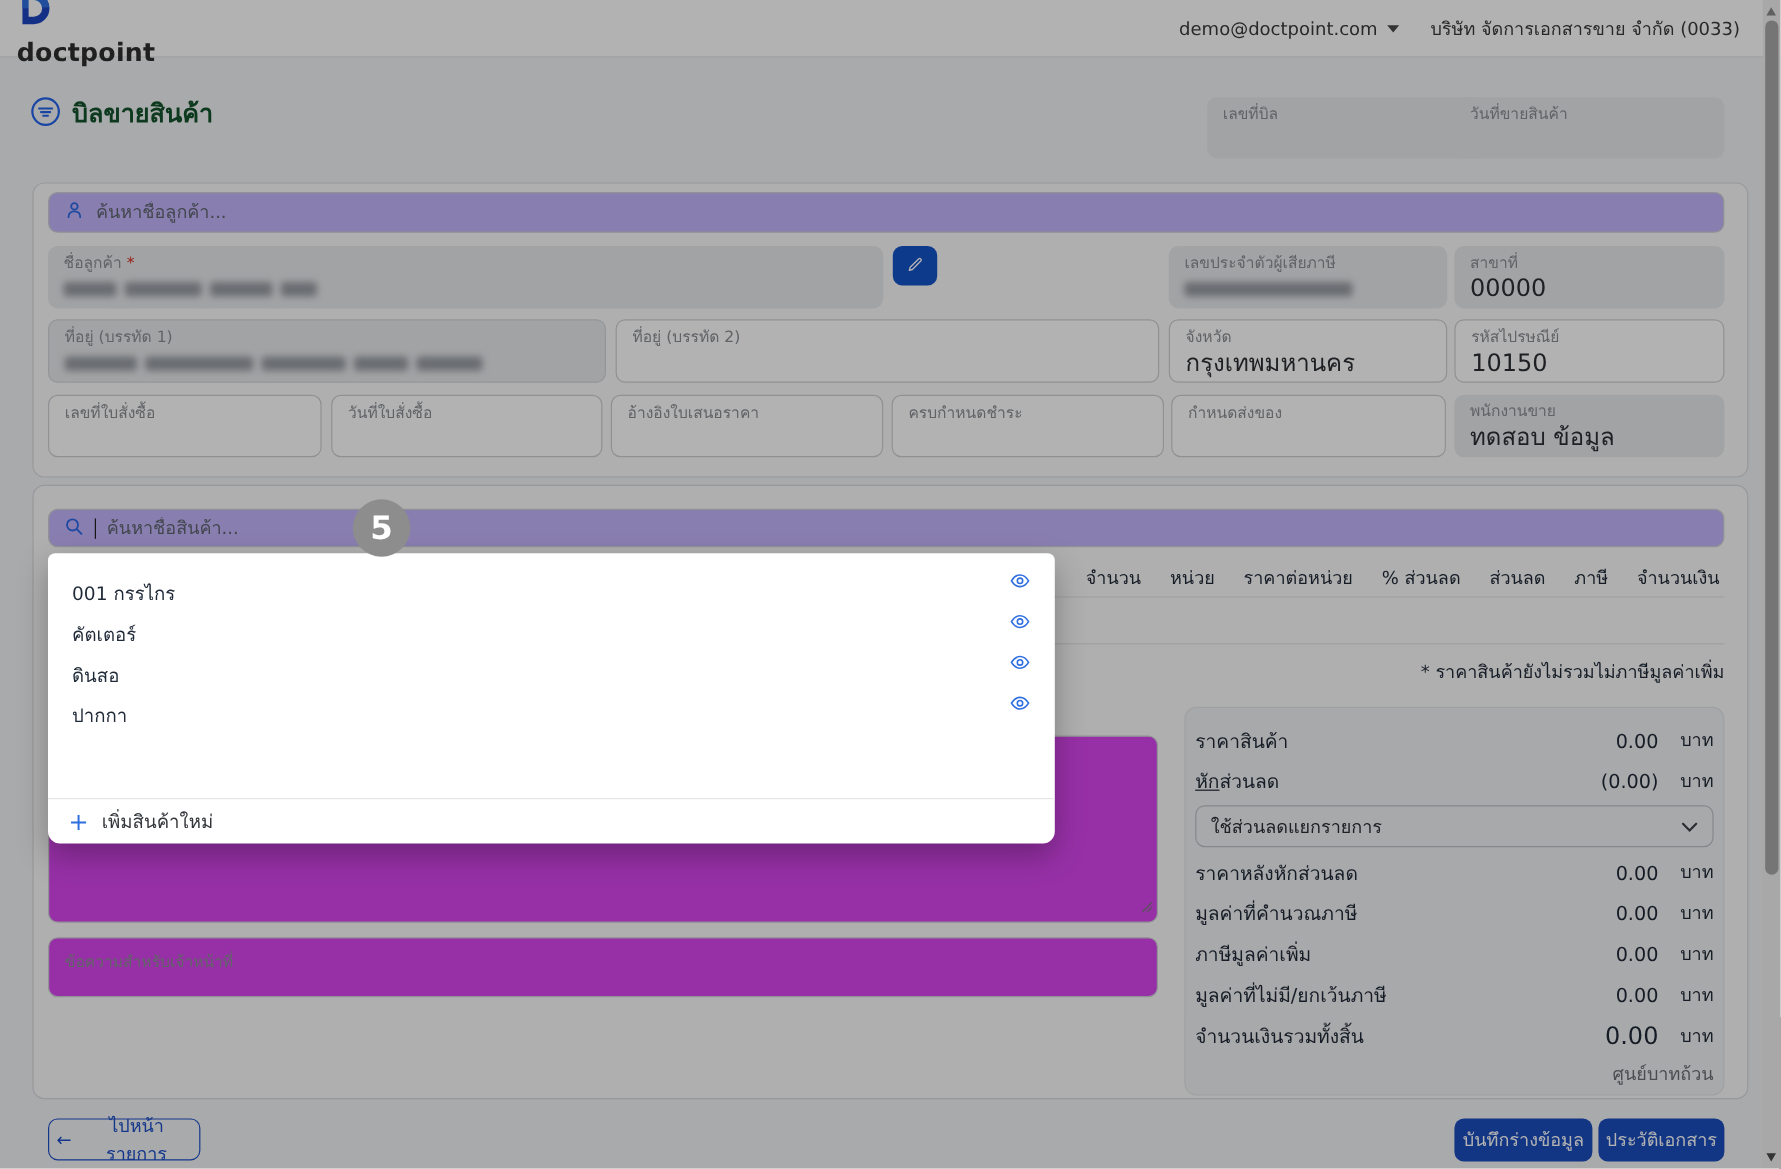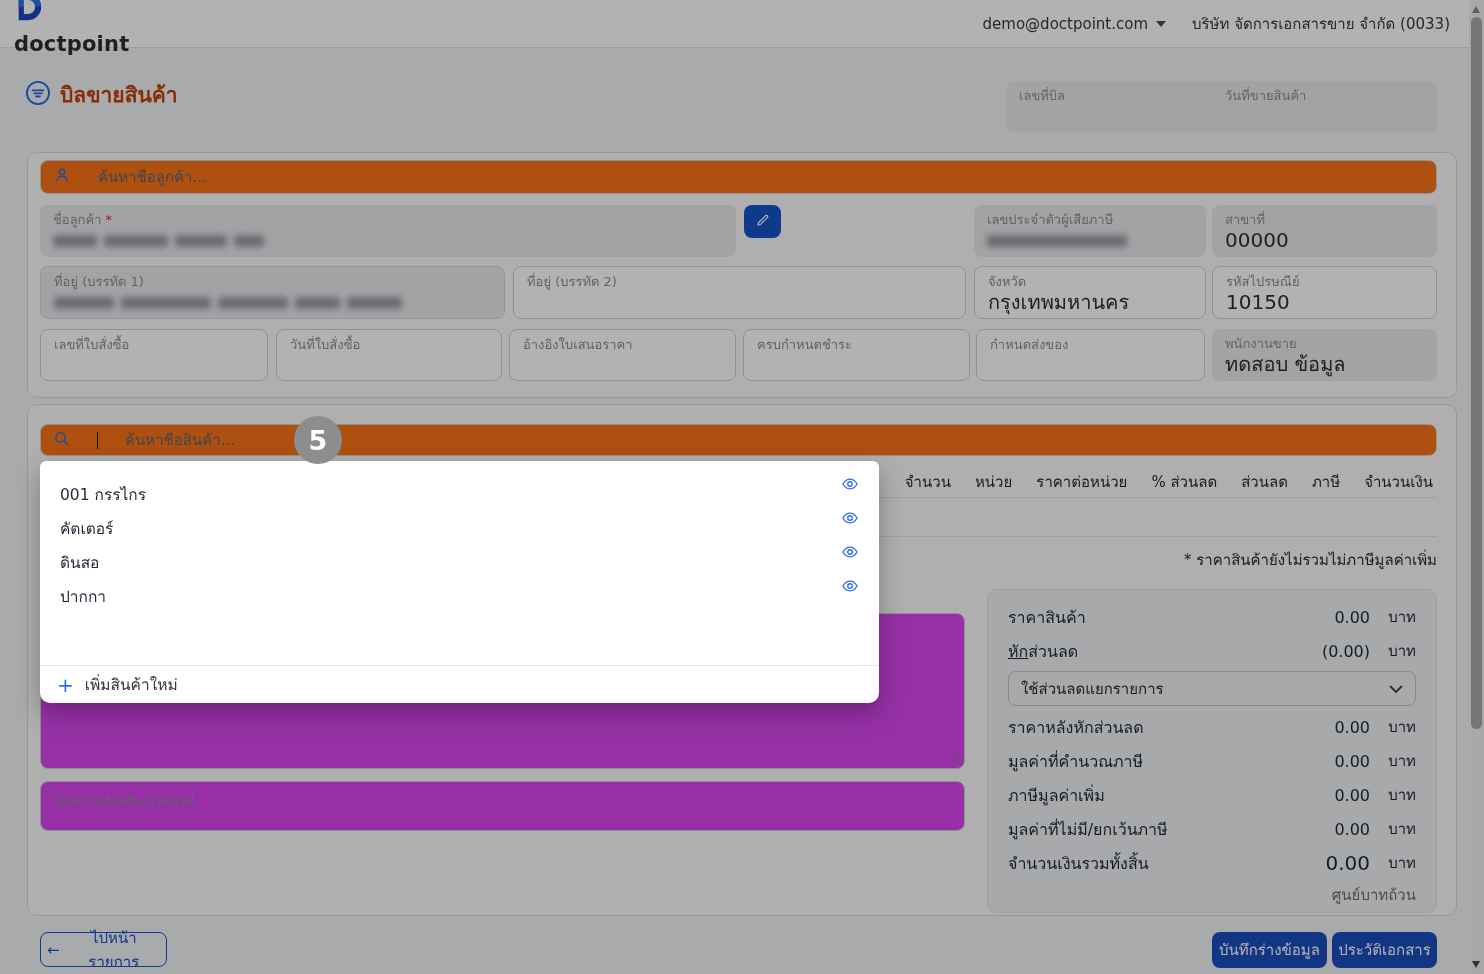--- a/index.html
+++ b/index.html
@@ -10,50 +10,50 @@
           border-bottom:1px solid #e2e2e2;box-sizing:border-box;display:flex;align-items:center;}
   .brand{display:flex;align-items:flex-start;gap:6px;margin-left:14px;flex-direction:column;}
   .brand-name{font-size:21px;font-weight:700;color:#2f2f2f;letter-spacing:.2px;}
   .top-right{position:absolute;right:34px;top:0;height:48px;display:flex;align-items:center;gap:26px;}
   .email-menu{display:flex;align-items:center;gap:8px;font-size:15px;color:#3a3a3a;cursor:pointer;}
   .caret-down{width:0;height:0;border-left:5px solid transparent;border-right:5px solid transparent;
               border-top:6px solid #4a4a4a;}
   .company-name{font-size:15px;color:#3a3a3a;}
   
   .page-title{position:absolute;left:25px;top:78px;display:flex;align-items:center;gap:9px;}
-  .page-title .t{font-size:21px;font-weight:600;color:#c2410c;}
+  .page-title .t{font-size:21px;font-weight:600;color:#14532d;}
   
   .field{position:absolute;border-radius:8px;padding:6px 13px;box-sizing:border-box;overflow:hidden;}
   .field.disabled{background:#e8eaec;}
   .field.bordered{background:#ffffff;border:1px solid #cdd0d4;}
   .flabel{font-size:13px;color:#8b8f94;line-height:17px;white-space:nowrap;}
   .fvalue{font-size:20px;color:#2b2f33;line-height:22px;margin-top:1px;white-space:nowrap;}
   .req{color:#d93025;}
   .redactrow{margin-top:7px;display:flex;gap:7px;align-items:center;}
   .redactrow i{display:block;height:12px;background:#979ca3;border-radius:3px;filter:blur(3px);}
   
   .panel{position:absolute;background:#fbfbfb;border:1px solid #d9dadd;border-radius:10px;box-sizing:border-box;}
-  .searchbox{position:absolute;background:#f97316;border:1px solid #cfd2d6;border-radius:8px;
-             box-sizing:border-box;display:flex;align-items:center;padding:0 12px;gap:27px;justify-content:space-between;}
+  .searchbox{position:absolute;background:#c4b5fd;border:1px solid #cfd2d6;border-radius:8px;
+             box-sizing:border-box;display:flex;align-items:center;padding:0 12px;gap:9px;justify-content:space-between;}
   .searchbox input{border:none;outline:none;background:transparent;flex:1;font-family:inherit;
                    font-size:15px;color:#333;padding:0;}
   .searchbox input::placeholder{color:#5f6670;opacity:1;}
   .text-caret{width:1px;height:17px;background:#222;}
   
   .tbl-headers{position:absolute;display:flex;gap:24px;font-size:15px;color:#1f2937;}
   .hline{position:absolute;height:1px;background:#e3e4e6;}
   .vat-note{position:absolute;font-size:15px;color:#1f2937;text-align:right;}
   .notearea{position:absolute;background:#d946ef;border:1px solid #cfd2d6;border-radius:8px;box-sizing:border-box;margin-top:24px;}
   .notearea textarea{width:100%;height:100%;border:none;outline:none;resize:none;background:transparent;
                      font-family:inherit;font-size:13px;color:#333;padding:9px 13px;box-sizing:border-box;}
   .notearea textarea::placeholder{color:#8b8f94;opacity:1;}
   .resize-glyph{position:absolute;right:3px;bottom:3px;}
   
   .summary{position:absolute;left:987px;top:589px;width:450px;height:324px;background:#f1f2f4;
-           border:1px solid #e4e5e7;border-radius:10px;box-sizing:border-box;padding:10px 20px;}
+           border:1px solid #e4e5e7;border-radius:10px;box-sizing:border-box;padding:10px 8px;}
   .srow{display:flex;align-items:center;height:34px;font-size:16px;color:#1f2937;}
   .srow .slabel{flex:1;white-space:nowrap;}
   .srow .sval{width:86px;text-align:right;}
   .srow .sunit{width:46px;text-align:right;font-size:15px;}
   .srow.total .sval{font-size:20px;}
   .u-link{text-decoration:underline;}
   .sel{height:33px;border:1px solid #bfc3c8;border-radius:8px;display:flex;align-items:center;
        padding:0 12px;font-size:15px;color:#2b2f33;justify-content:space-between;margin:3px 0 4px 0;cursor:pointer;}
   .words{height:30px;display:flex;align-items:center;justify-content:flex-end;font-size:15px;color:#6b7075;}
   

